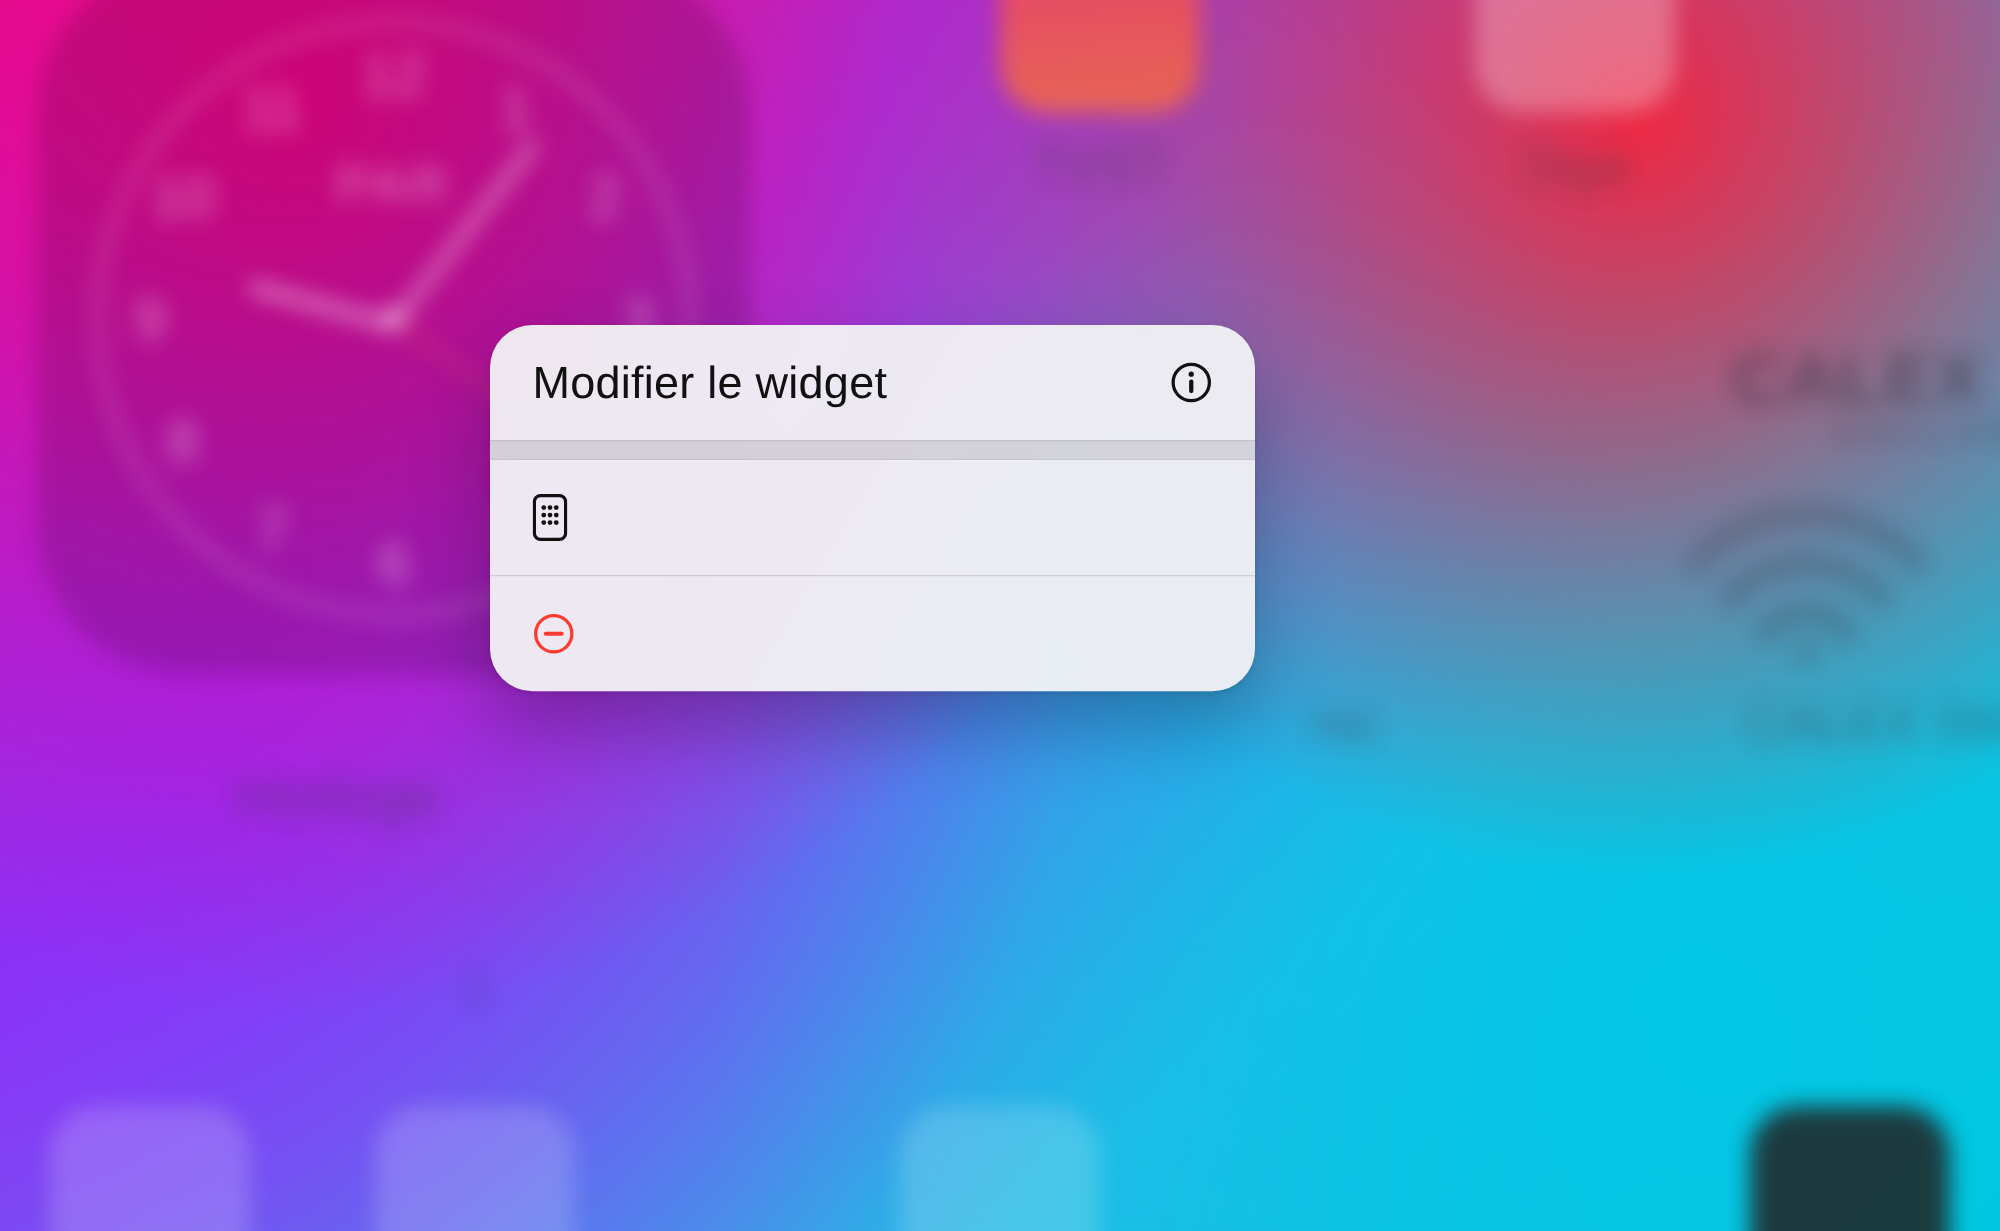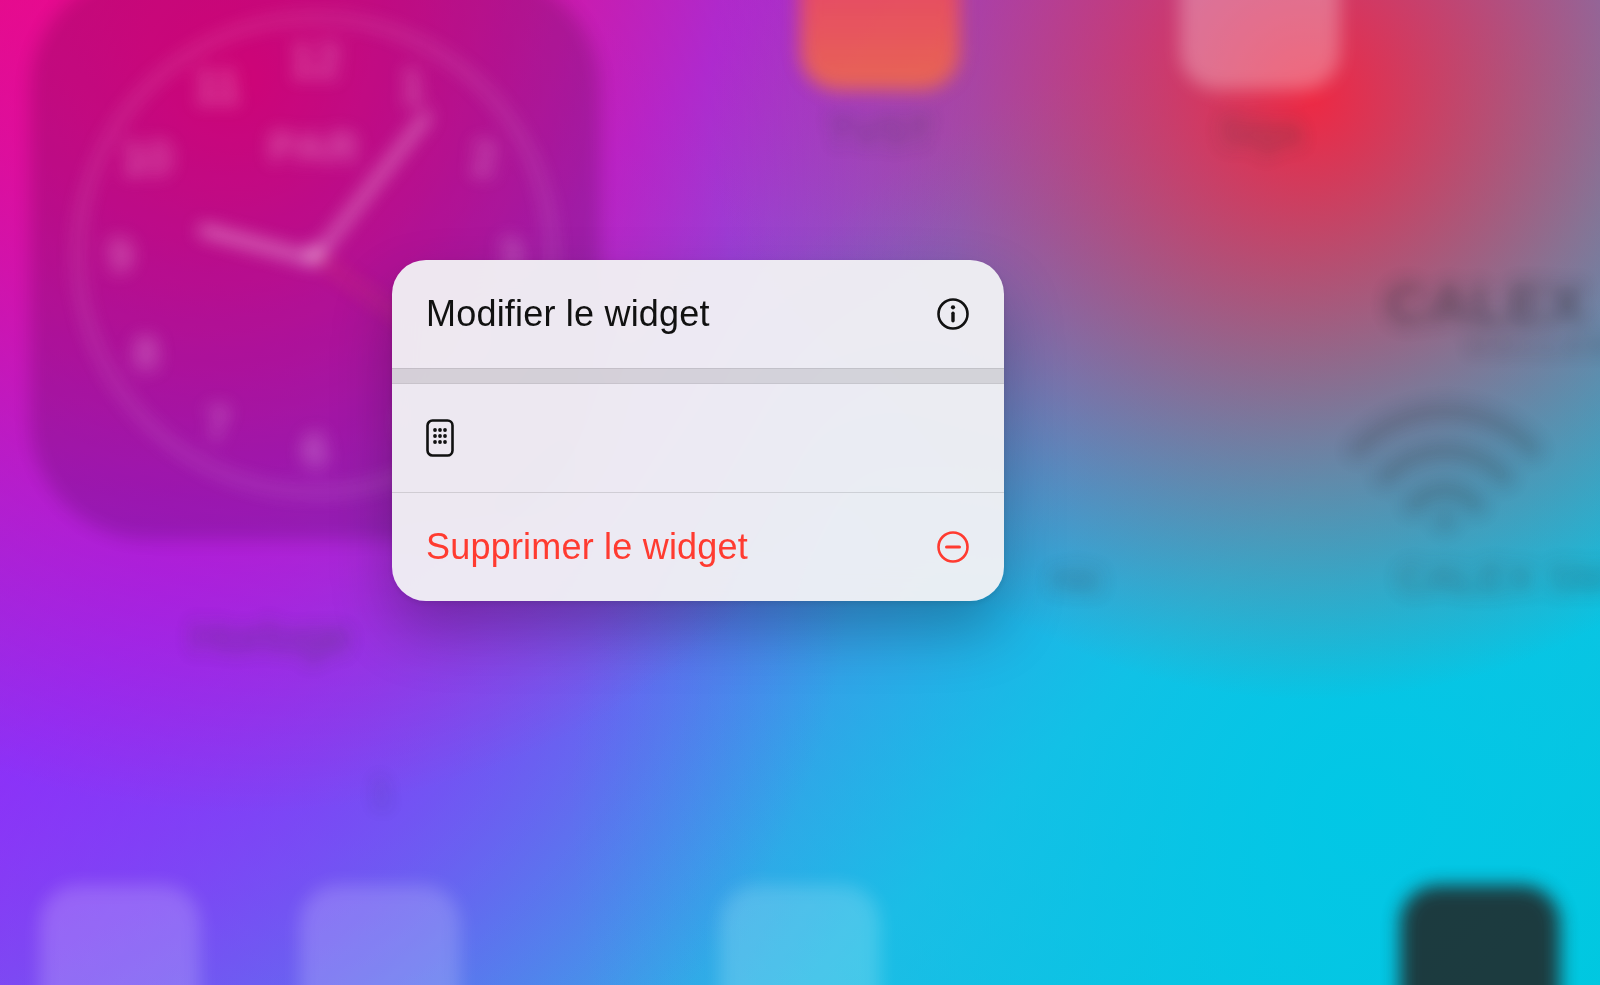--- a/index.html
+++ b/index.html
@@ -67,21 +67,21 @@
   .menu{
     position:absolute;left:392px;top:260px;width:612px;
     border-radius:34px;
     background:rgba(240,240,244,.96);
     box-shadow:0 30px 60px rgba(0,0,0,.25),0 2px 6px rgba(0,0,0,.1);
     overflow:hidden;
     backdrop-filter:blur(20px);
   }
   .menu-item{
     display:flex;align-items:center;justify-content:space-between;
-    padding:0 34px;height:108px;
+    padding:0 34px;height:92px;
     font-size:36px;letter-spacing:.2px;
   }
   .menu-item.action{color:#111;cursor:pointer}
   .menu-item.destructive{color:#ff3b30}
   .menu-item .mi-icon{flex:0 0 auto;display:flex;align-items:center;justify-content:center}
   .menu-item .mi-icon svg{display:block}
   .sep-thin{height:1px;background:rgba(0,0,0,.12)}
   .sep-thick{height:14px;background:rgba(0,0,0,.10);border-top:1px solid rgba(0,0,0,.08);border-bottom:1px solid rgba(0,0,0,.06)}
 
 </style>
@@ -185,21 +185,20 @@
             <circle cx="14" cy="23" r="1.9"></circle>
             <circle cx="19" cy="23" r="1.9"></circle>
         </g>
       </svg>
     </span>
   </div>
 
   <div class="sep-thin"></div>
 
   <div class="menu-item destructive">
-    <span>Supprimer le widget</span>
     <span class="mi-icon">
       <svg width="34" height="34" viewBox="0 0 34 34">
         <circle cx="17" cy="17" r="14.5" fill="none" stroke="#ff3b30" stroke-width="2.6"></circle>
         <rect x="9" y="15.4" width="16" height="3.2" rx="1.6" fill="#ff3b30"></rect>
       </svg>
     </span>
   </div>
 
 </div>
 

